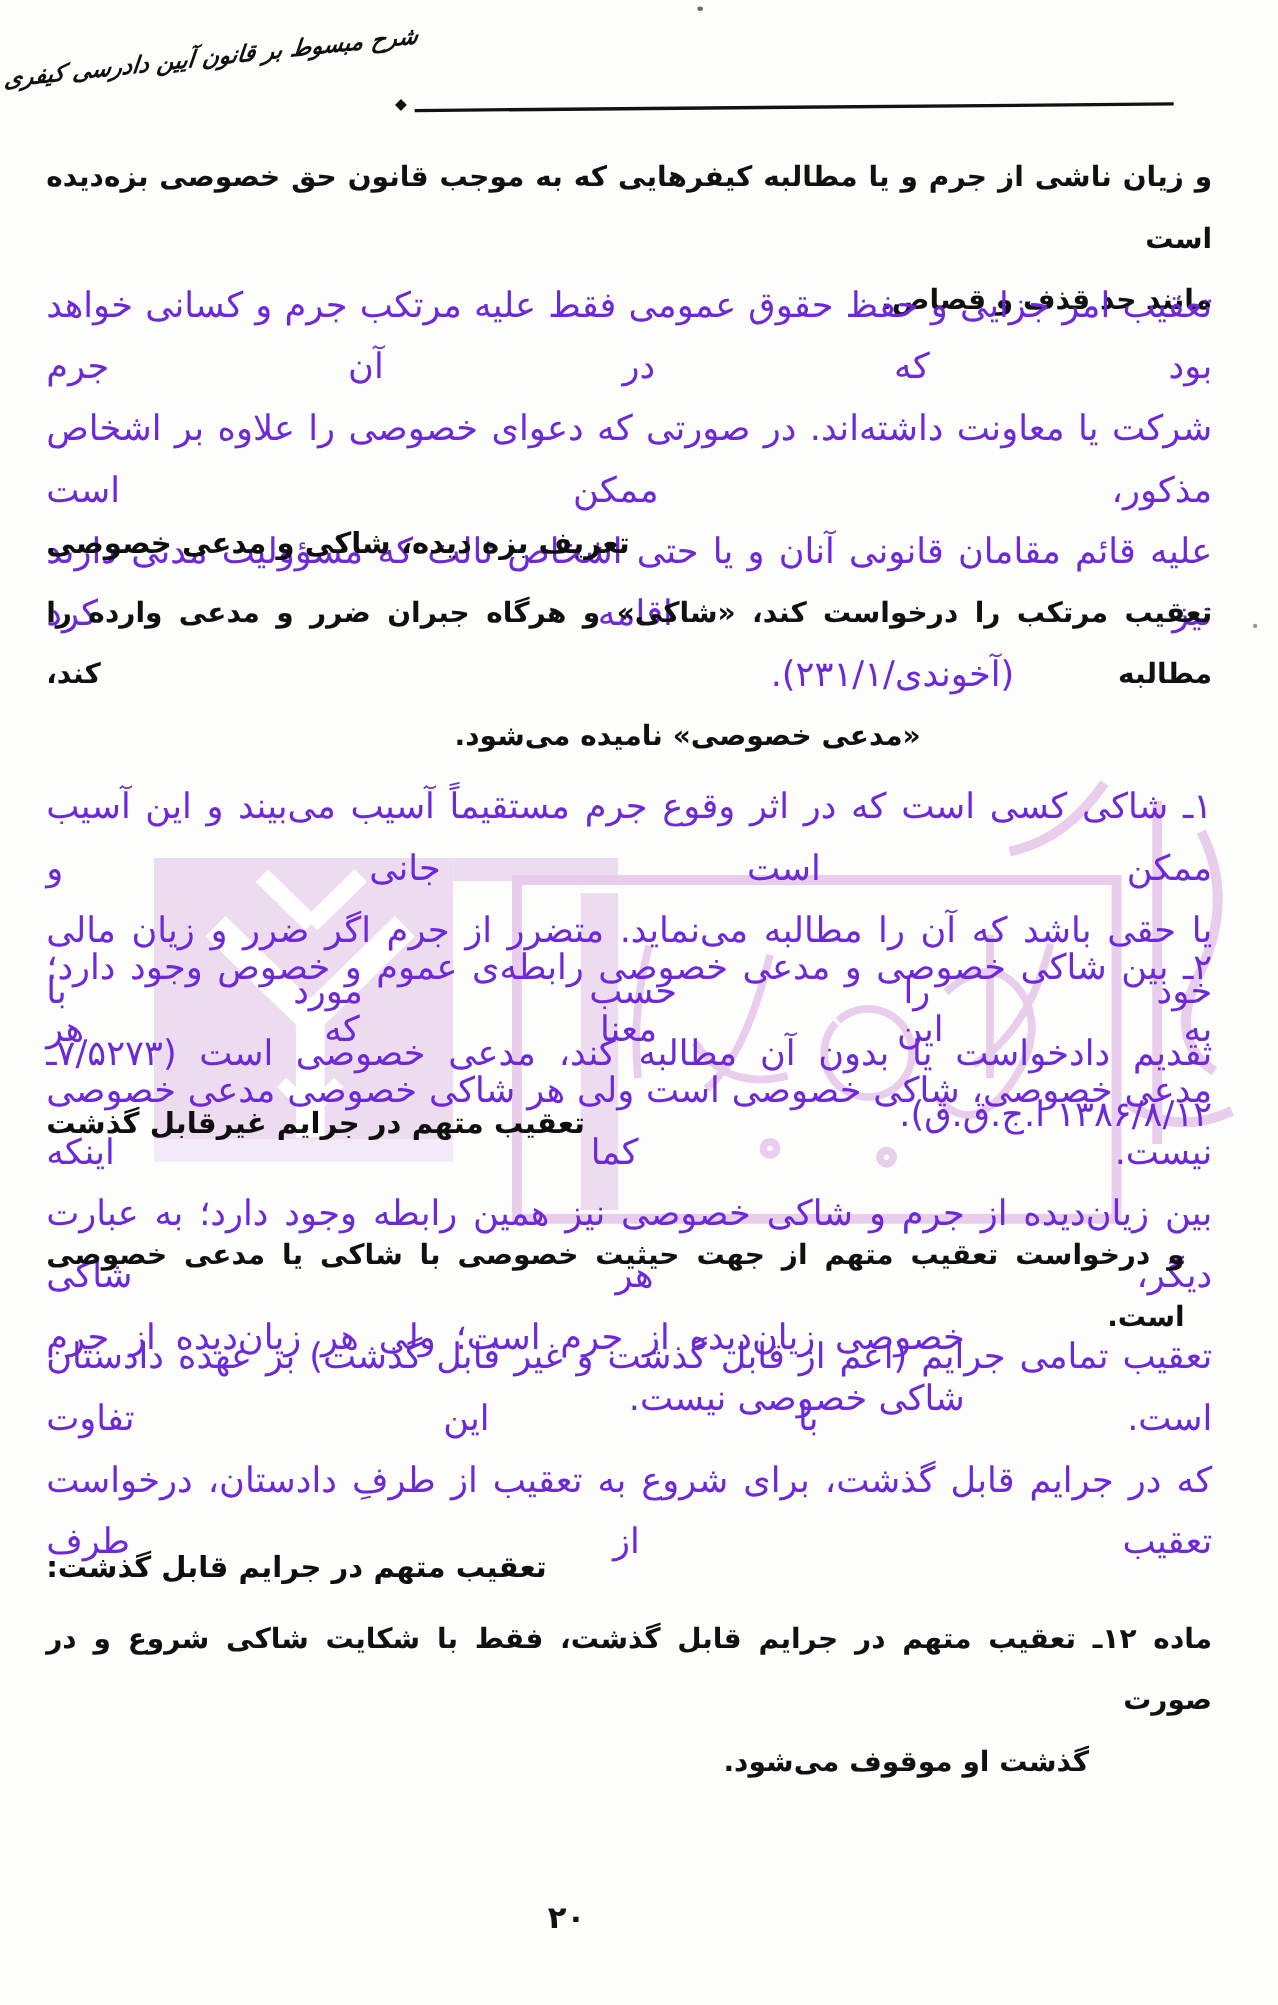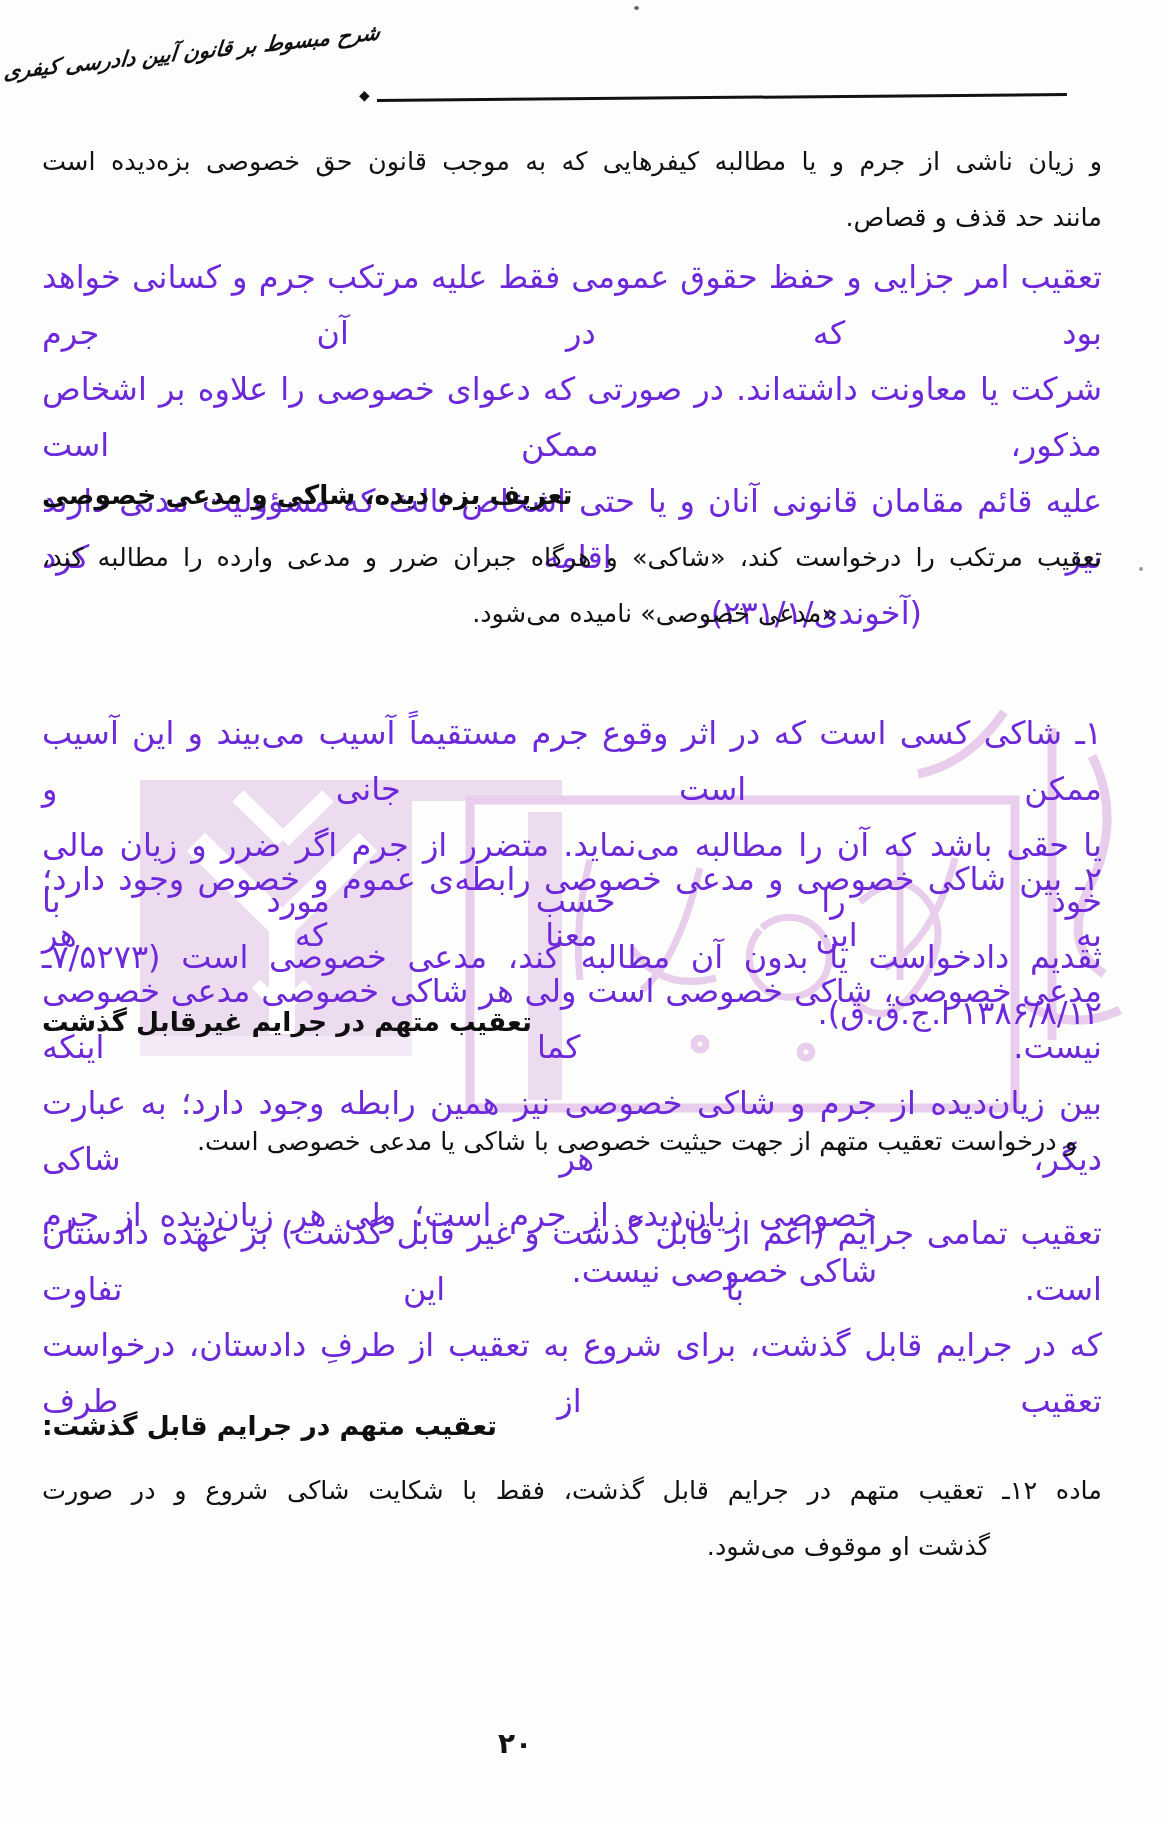--- a/index.html
+++ b/index.html
@@ -24,21 +24,21 @@
     border-top:3px solid #121212;
     transform:rotate(-0.5deg);transform-origin:left center;
   }
   #content{position:absolute;inset:0;z-index:2;}
   .block{position:absolute;right:60px;left:42px;direction:rtl;}
   .para .line{
     font-size:32px;line-height:56px;
     text-align:justify;text-align-last:justify;
     color:#6d28d9;
   }
-  .para.bold .line{font-weight:400;font-size:25.5px;color:#111;}
+  .para.bold .line{font-weight:700;font-size:25.5px;color:#111;}
   .para .line.last{text-align-last:right;}
   .heading{
     font-size:26.5px;font-weight:700;text-align:left;line-height:56px;color:#0f0f0f;
   }
   #pagenum{
     position:absolute;left:498px;top:1727px;width:70px;z-index:2;
     text-align:left;font-size:28px;font-weight:700;color:#131313;
   }
   .speck{position:absolute;border-radius:50%;background:#6a6a6a;z-index:2;}
   #speck1{left:634px;top:6px;width:5px;height:4px;}

